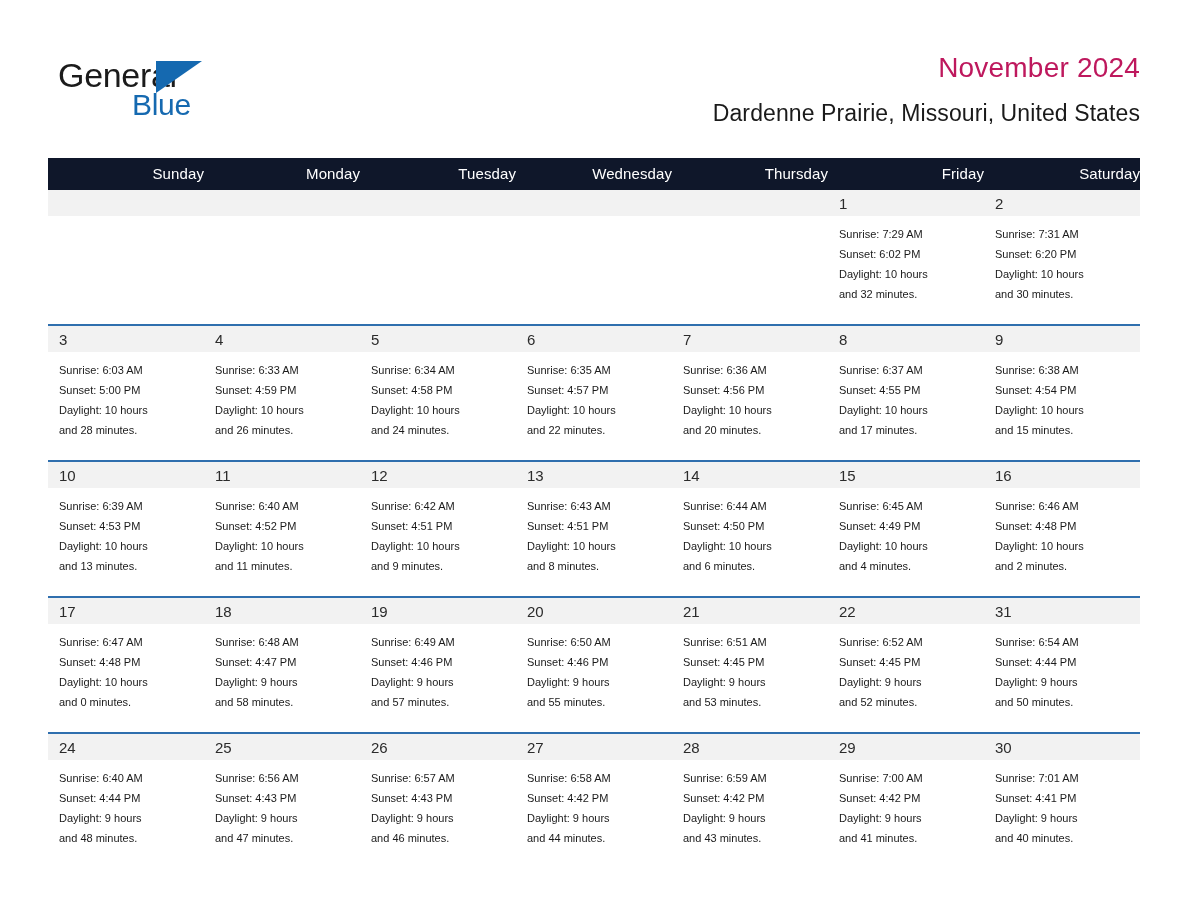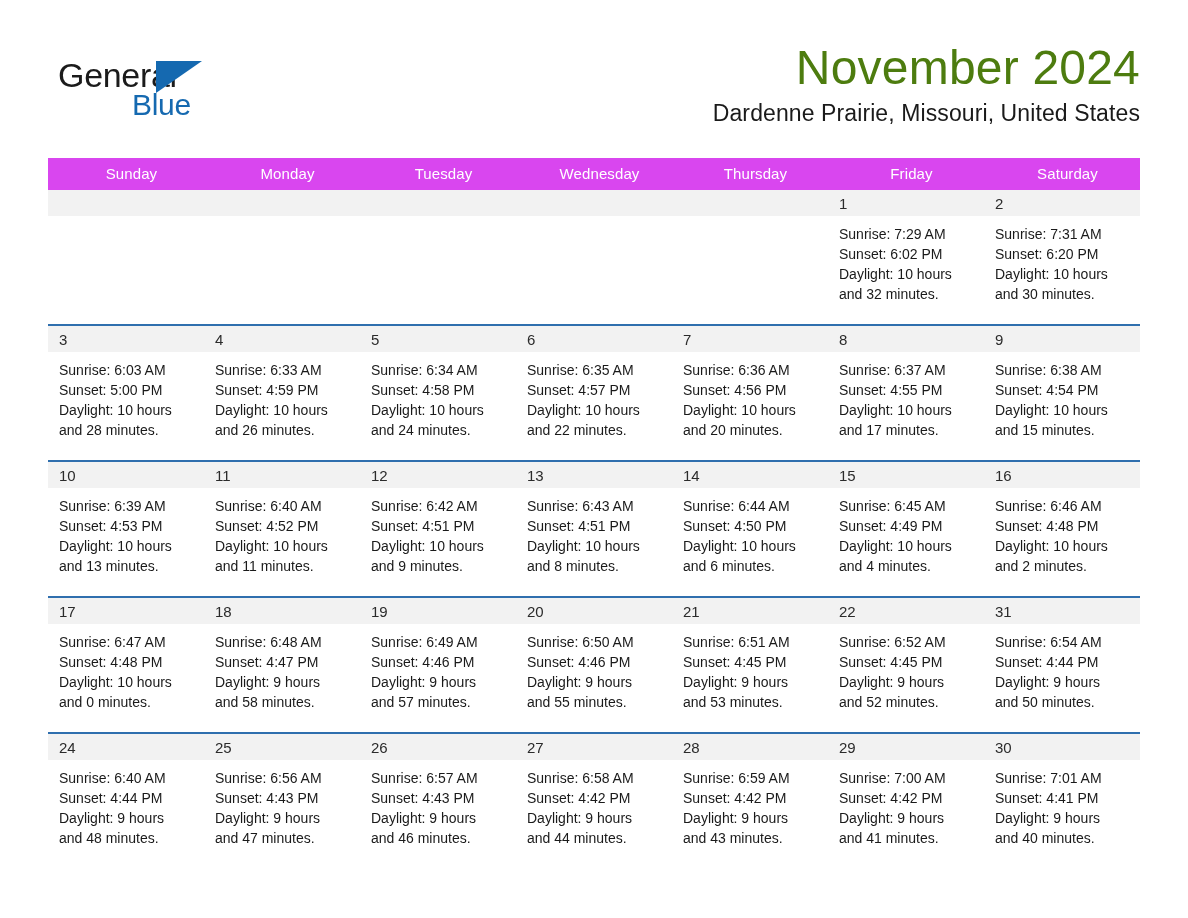--- a/index.html
+++ b/index.html
@@ -65,23 +65,23 @@
   }
 
   .title-block {
     position: absolute;
     right: 0;
     top: 0;
     text-align: right;
     width: 760px;
   }
   .month-title {
-    font-size: 48px;
+    font-size: 28px;
     font-weight: normal;
-    color: #4d7c0f;
+    color: #be185d;
     line-height: 56px;
     letter-spacing: 0.2px;
   }
   .location {
     font-size: 23px;
     font-weight: normal;
     color: #1a1a1a;
     line-height: 34px;
     letter-spacing: 0.1px;
   }
@@ -94,25 +94,25 @@
     width: 1092px;
   }
   table.cal {
     border-collapse: collapse;
     table-layout: fixed;
     width: 1092px;
   }
   table.cal col { width: 156px; }
 
   thead th {
-    background: #d946ef;
+    background: #0f172a;
     color: #ffffff;
     font-size: 15px;
     font-weight: normal;
-    text-align: center;
+    text-align: right;
     padding: 7px 0 8px 11px;
     height: 17px;
     vertical-align: middle;
     letter-spacing: 0.1px;
   }
 
   tbody tr.week > td {
     vertical-align: top;
     padding: 0;
     border-top: 2px solid #2f6fae;
@@ -132,21 +132,21 @@
     box-sizing: border-box;
     font-size: 15px;
     color: #2b2b2b;
     line-height: 20px;
   }
   td.empty .daynum-band {
     background: #f2f2f2;
   }
   .cell-body {
     padding: 8px 8px 0 11px;
-    font-size: 14px;
+    font-size: 11px;
     line-height: 20px;
     color: #1a1a1a;
   }
   .cell-body div { white-space: nowrap; }
 </style>
 </head>
 <body>
 
 <div class="page">
 

